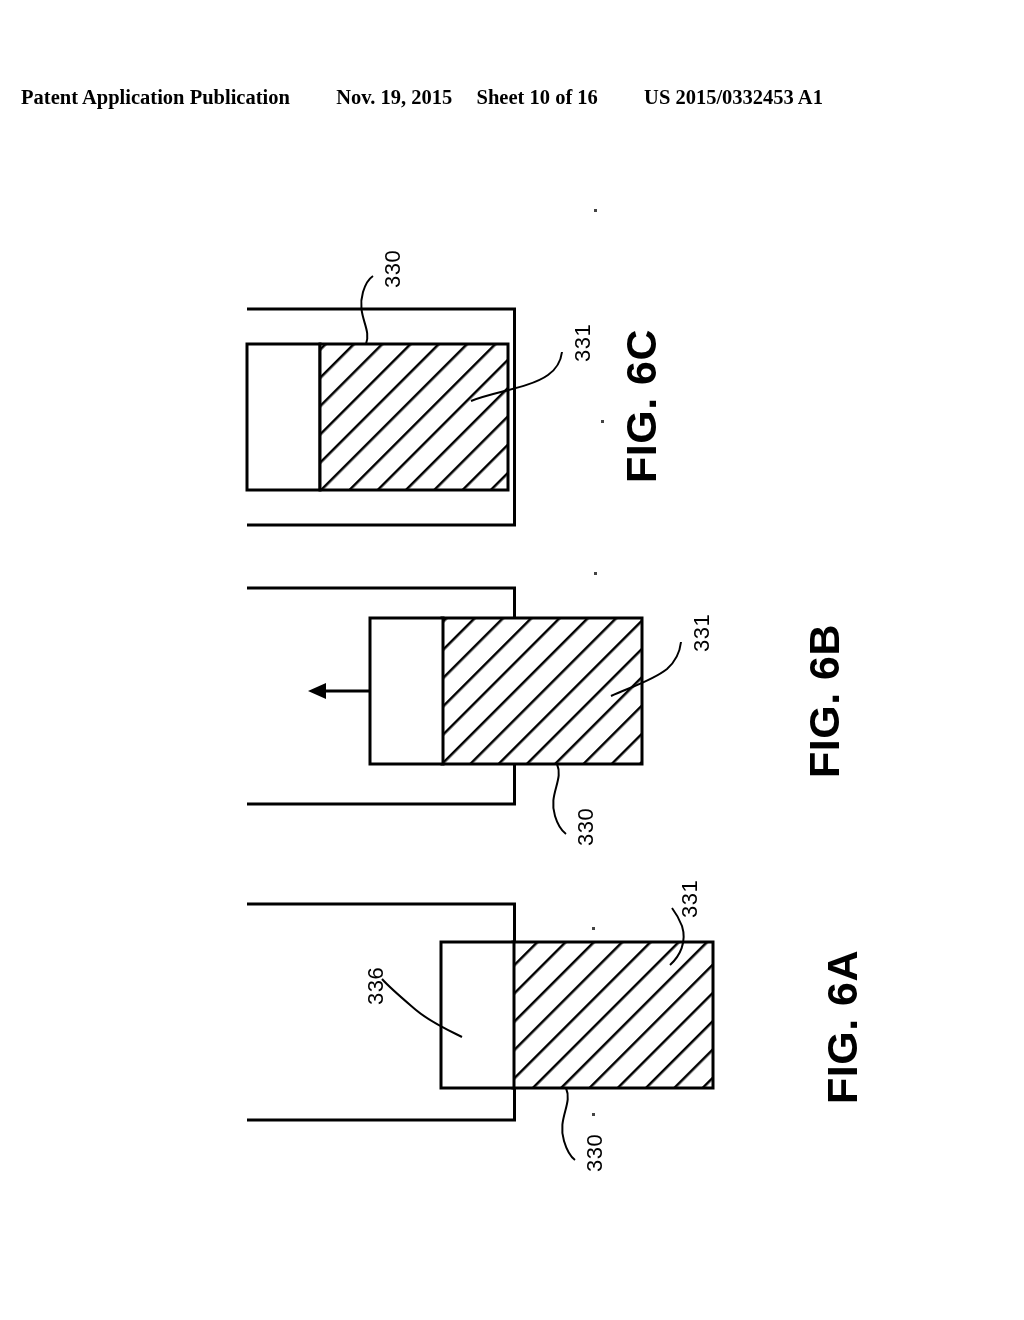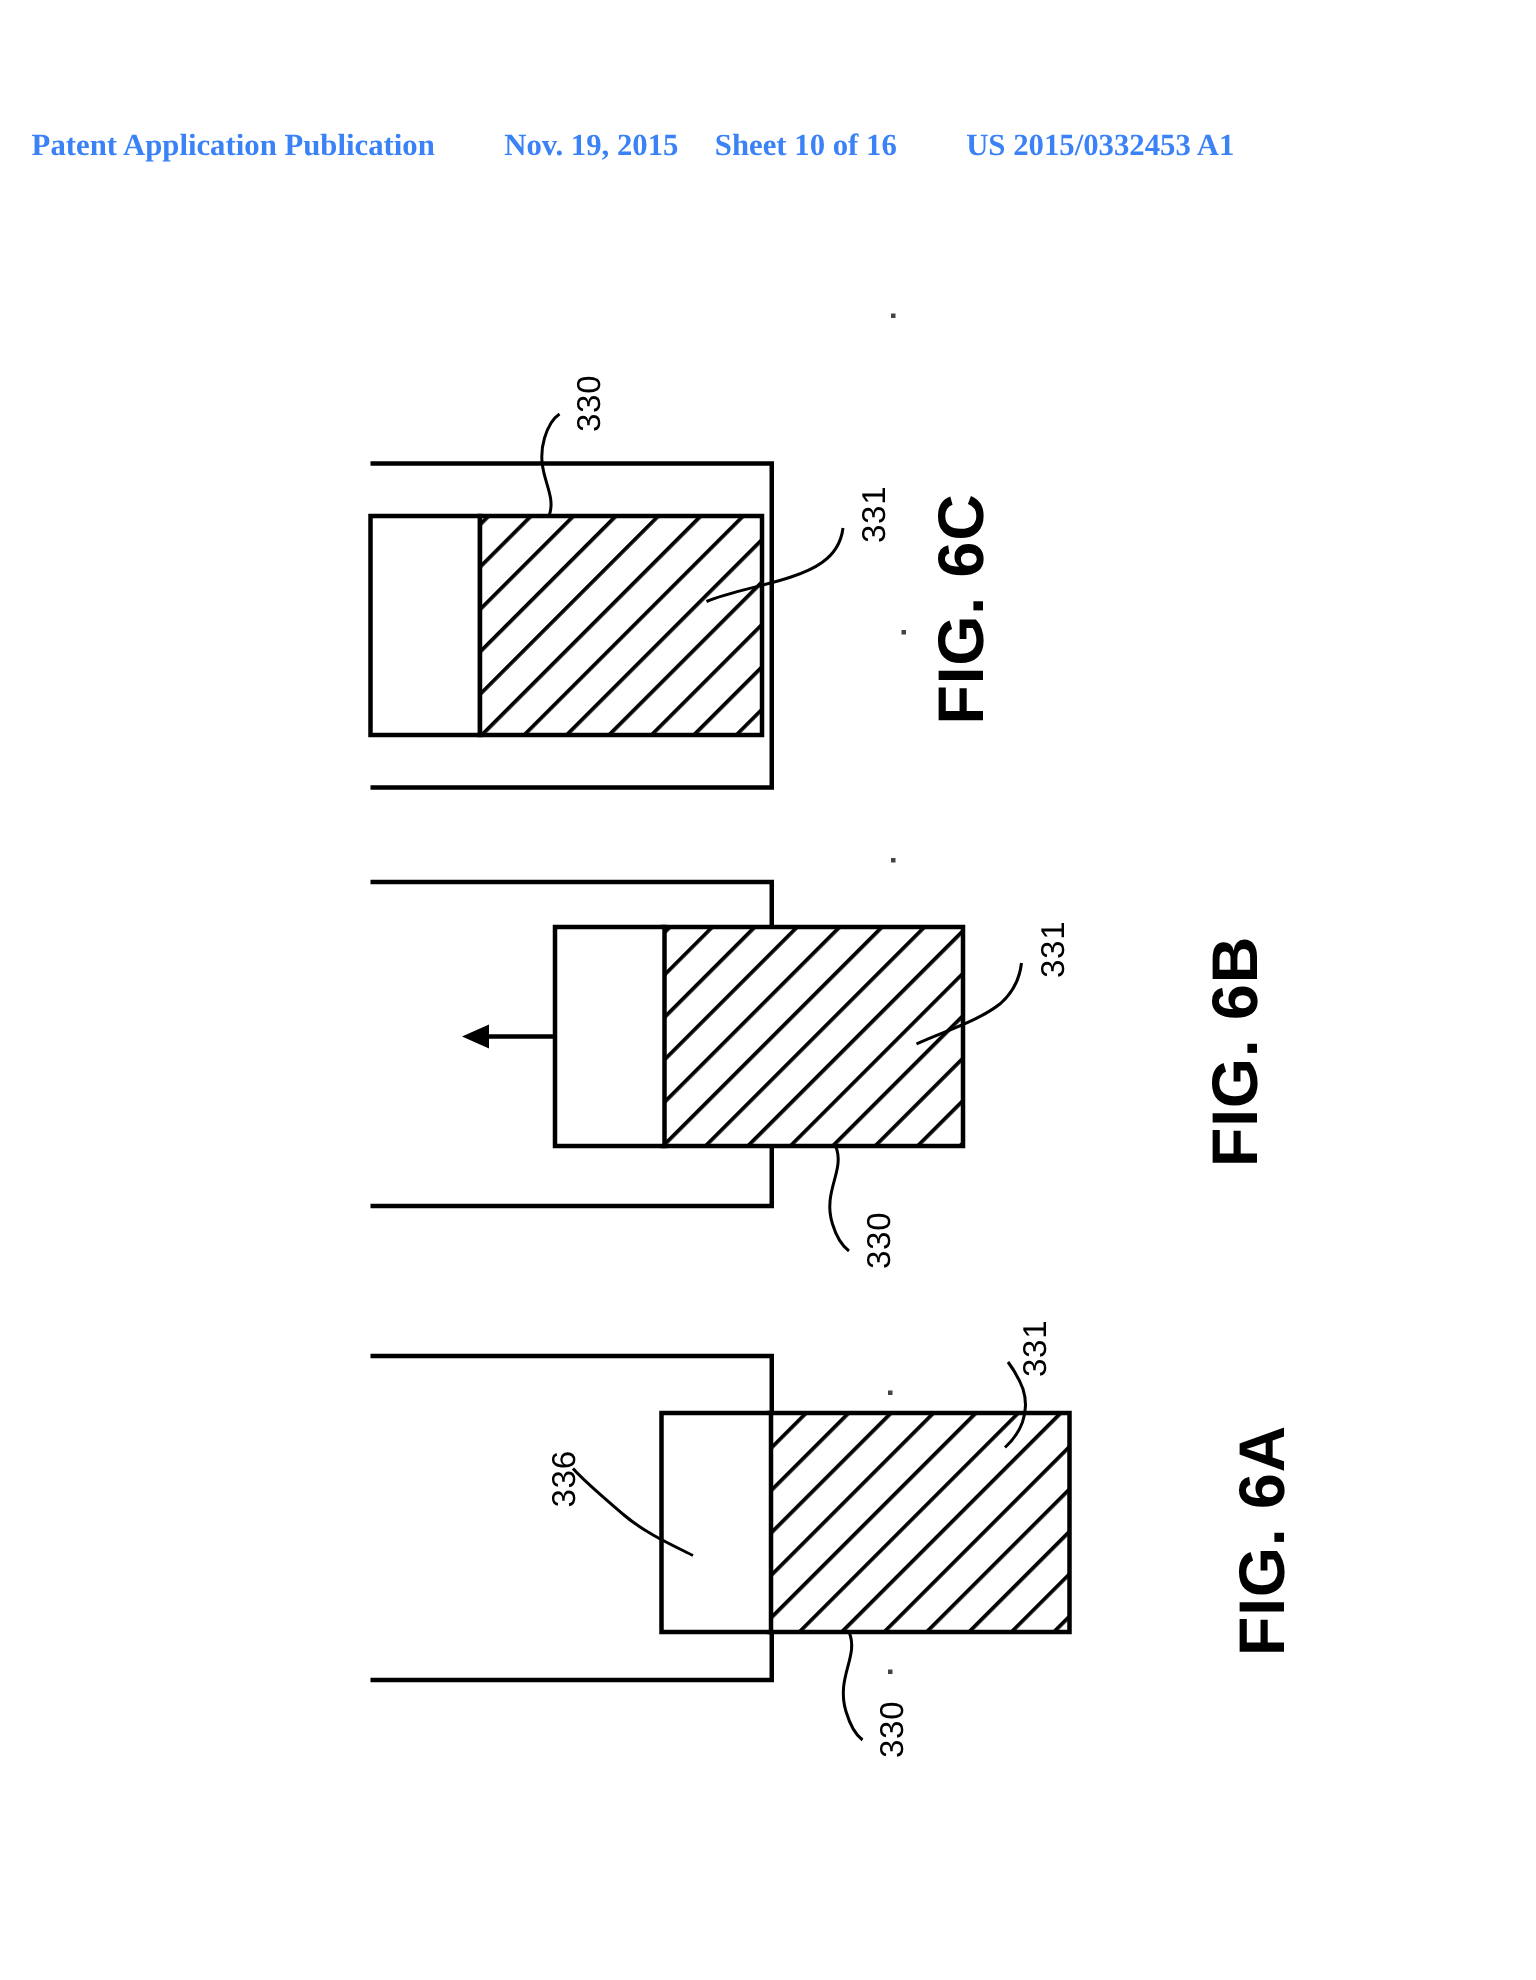--- a/index.html
+++ b/index.html
@@ -19,21 +19,21 @@
   
   #page-header {
     position: absolute;
     top: 86px;
     left: 0;
     width: 844px;
     text-align: center;
     font-family: "Liberation Serif", serif;
     font-weight: bold;
     font-size: 20.5px;
-    color: #3b82f6;
+    color: #000000;
     letter-spacing: 0px;
     white-space: nowrap;
   }
   #page-header .hdr-seg { display: inline-block; vertical-align: baseline; }
   #page-header .gap-a { display: inline-block; width: 36px; }
   #page-header .gap-b { display: inline-block; width: 14px; }
   #page-header .gap-c { display: inline-block; width: 36px; }
 
   
   #figure-sheet {

